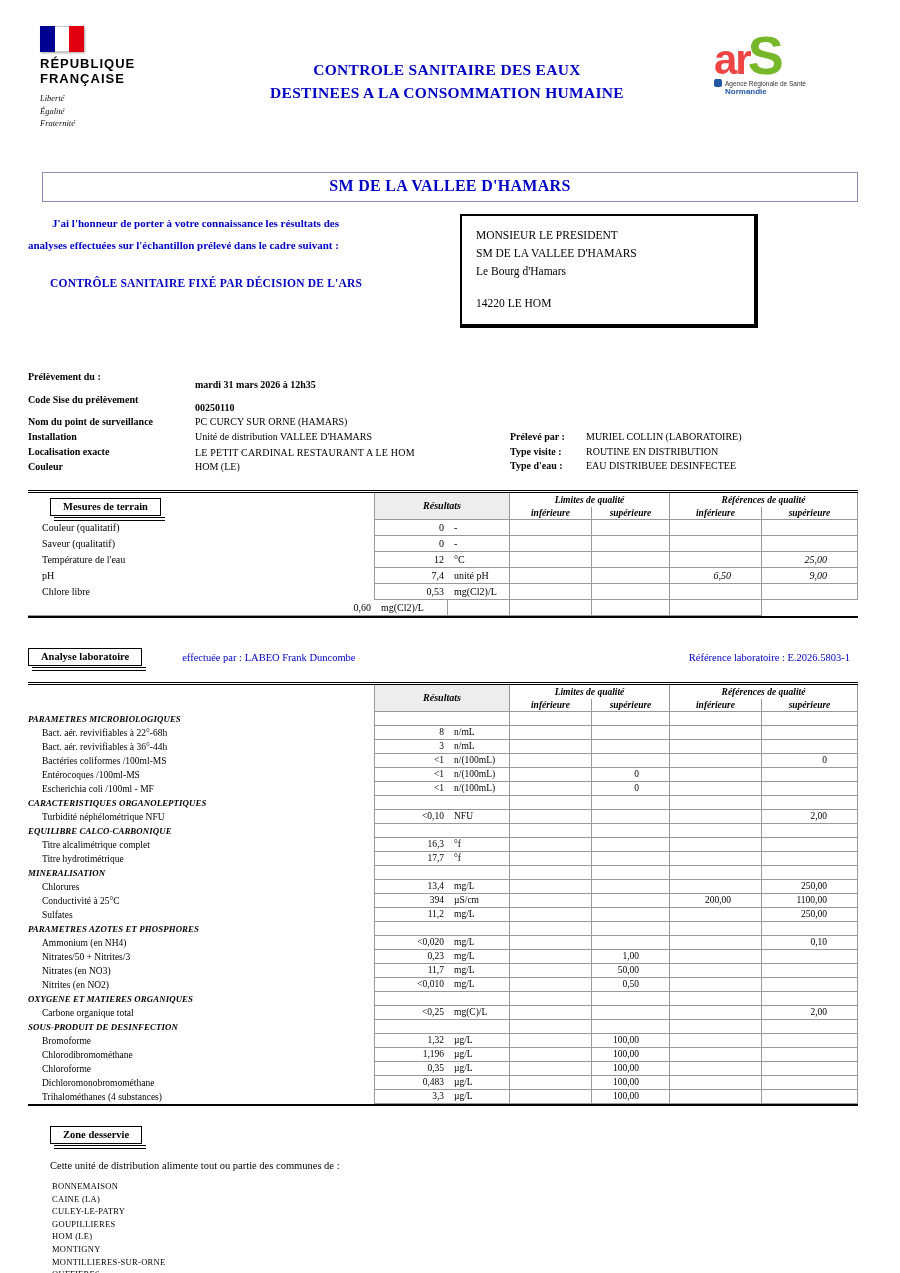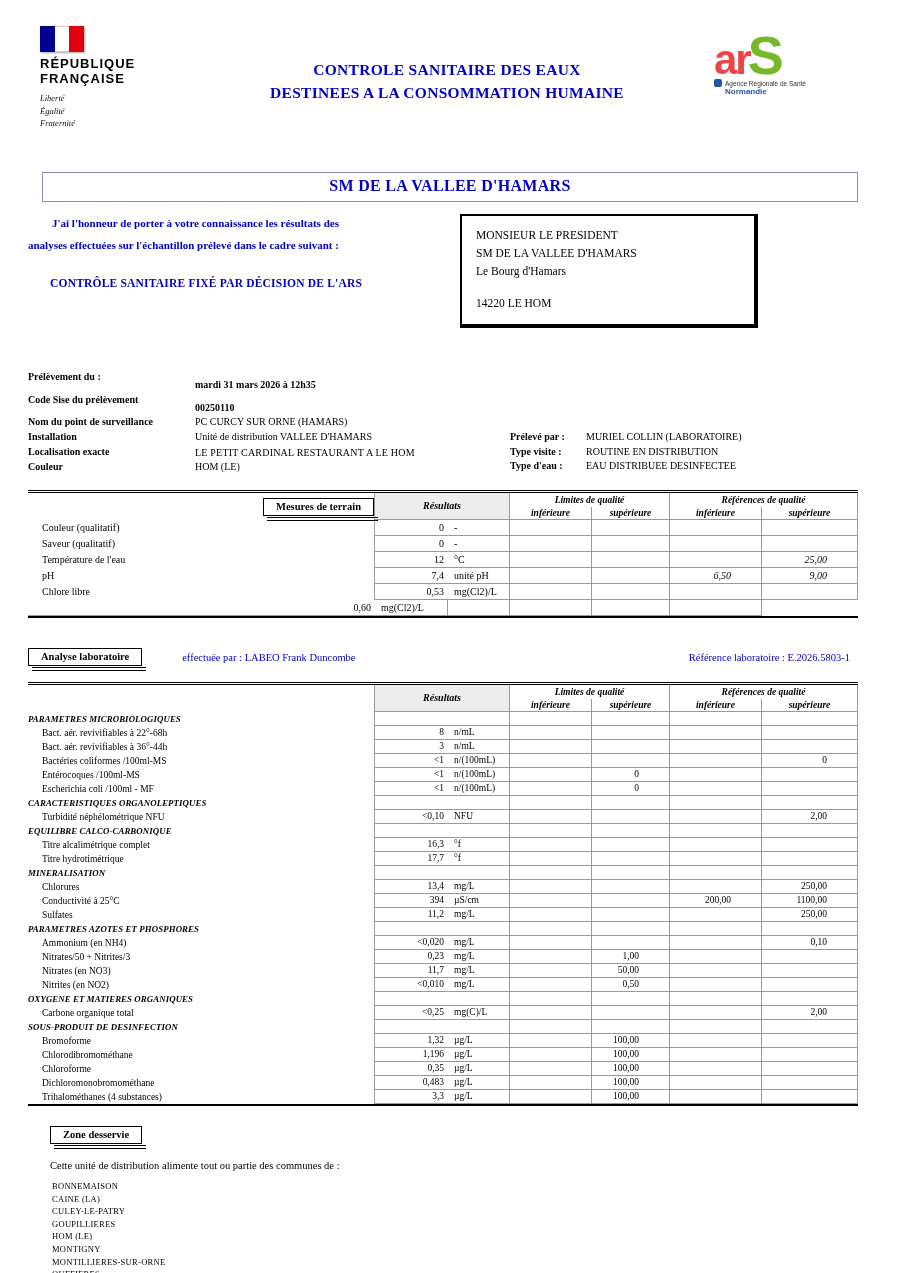--- a/index.html
+++ b/index.html
@@ -55,21 +55,21 @@
   .info-value.small { font-size:10px; line-height:15px; letter-spacing:.2px; }
   .info-right { position:absolute; left:510px; top:60px; }
   .info-right .info-label { width:76px; }
 
   
   .table { margin: 16px 42px 0 28px; }
   .heavy { height:2.5px; border-top:1.2px solid #000; border-bottom:1.8px solid #000; }
   .thead, .trow { display:grid; grid-template-columns: var(--cols); }
   .thead { font-size:10px; min-height:27px; grid-template-rows: 14px 13px; }
   .hc { display:flex; align-items:center; justify-content:center; }
-  .h-param { grid-column:1; grid-row:1/3; justify-content:flex-end; border-right:1px solid var(--bc); }
+  .h-param { grid-column:1; grid-row:1/3; justify-content:flex-start; border-right:1px solid var(--bc); }
   .h-result { grid-column:2/4; grid-row:1/3; background:#ededed; border-right:1px solid var(--bc); border-bottom:1px solid var(--bc); font-weight:bold; font-style:italic; }
   .h-lim { grid-column:4/6; grid-row:1; border-right:1px solid var(--bc); font-weight:bold; font-style:italic; font-size:9.5px; }
   .h-ref { grid-column:6/8; grid-row:1; border-right:1px solid var(--bc); font-weight:bold; font-style:italic; font-size:9.5px; }
   .h-sub { grid-row:2; font-style:italic; font-weight:bold; font-size:9.5px; border-bottom:1px solid var(--bc); }
   .s1 { grid-column:4; border-right:1px solid var(--bc); }
   .s2 { grid-column:5; border-right:1px solid var(--bc); }
   .s3 { grid-column:6; border-right:1px solid var(--bc); }
   .s4 { grid-column:7; border-right:1px solid var(--bc); }
 
   .trow .c { display:flex; align-items:center; }

